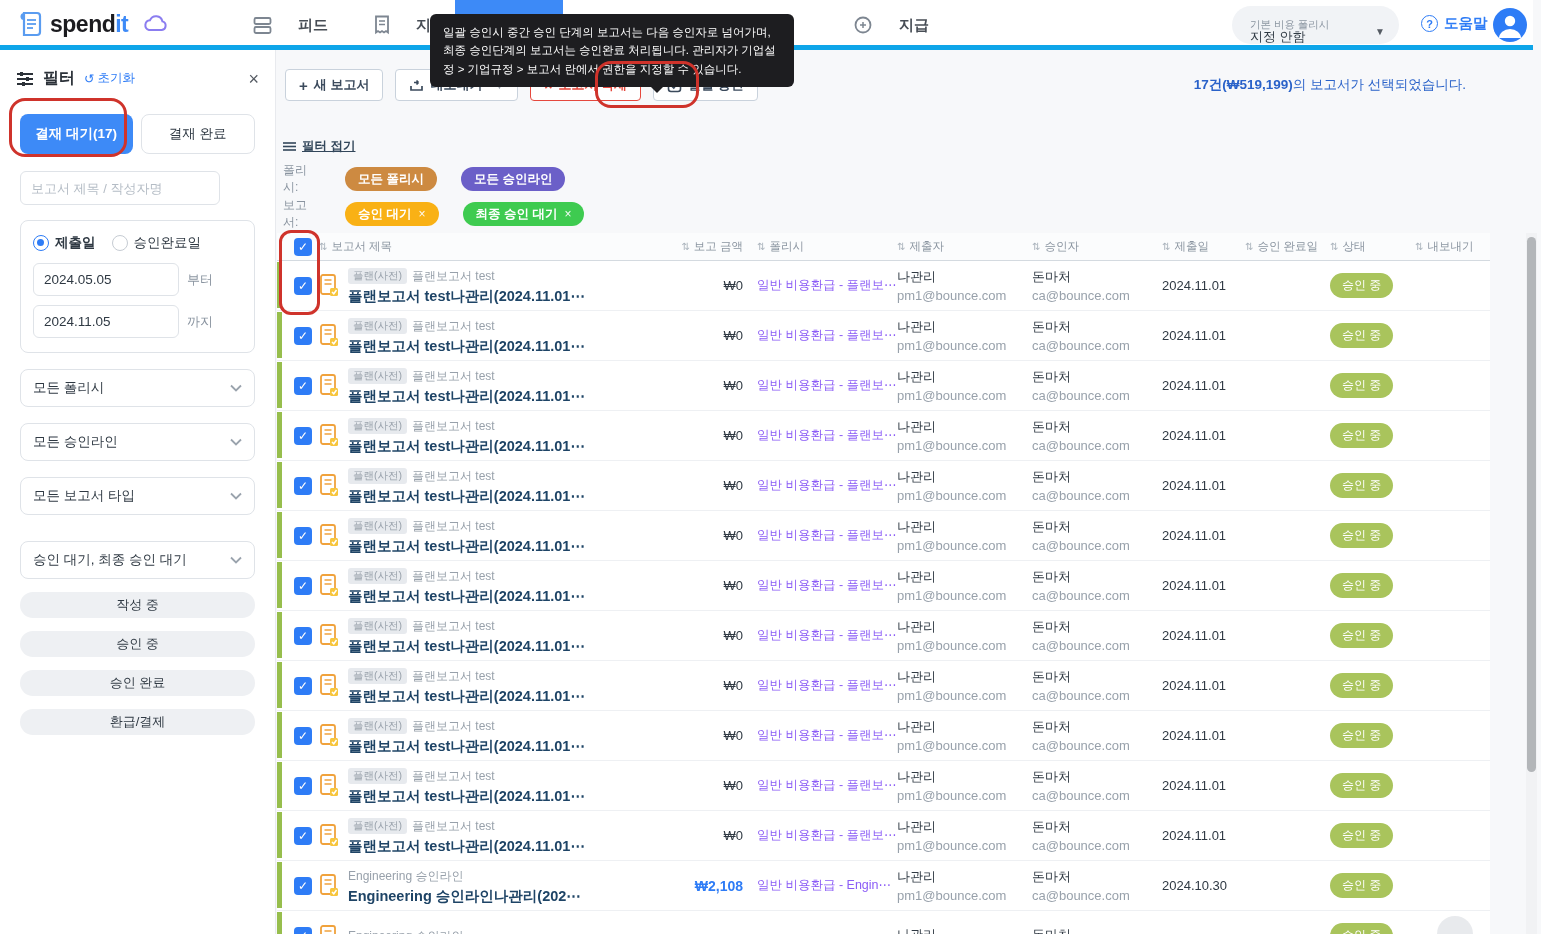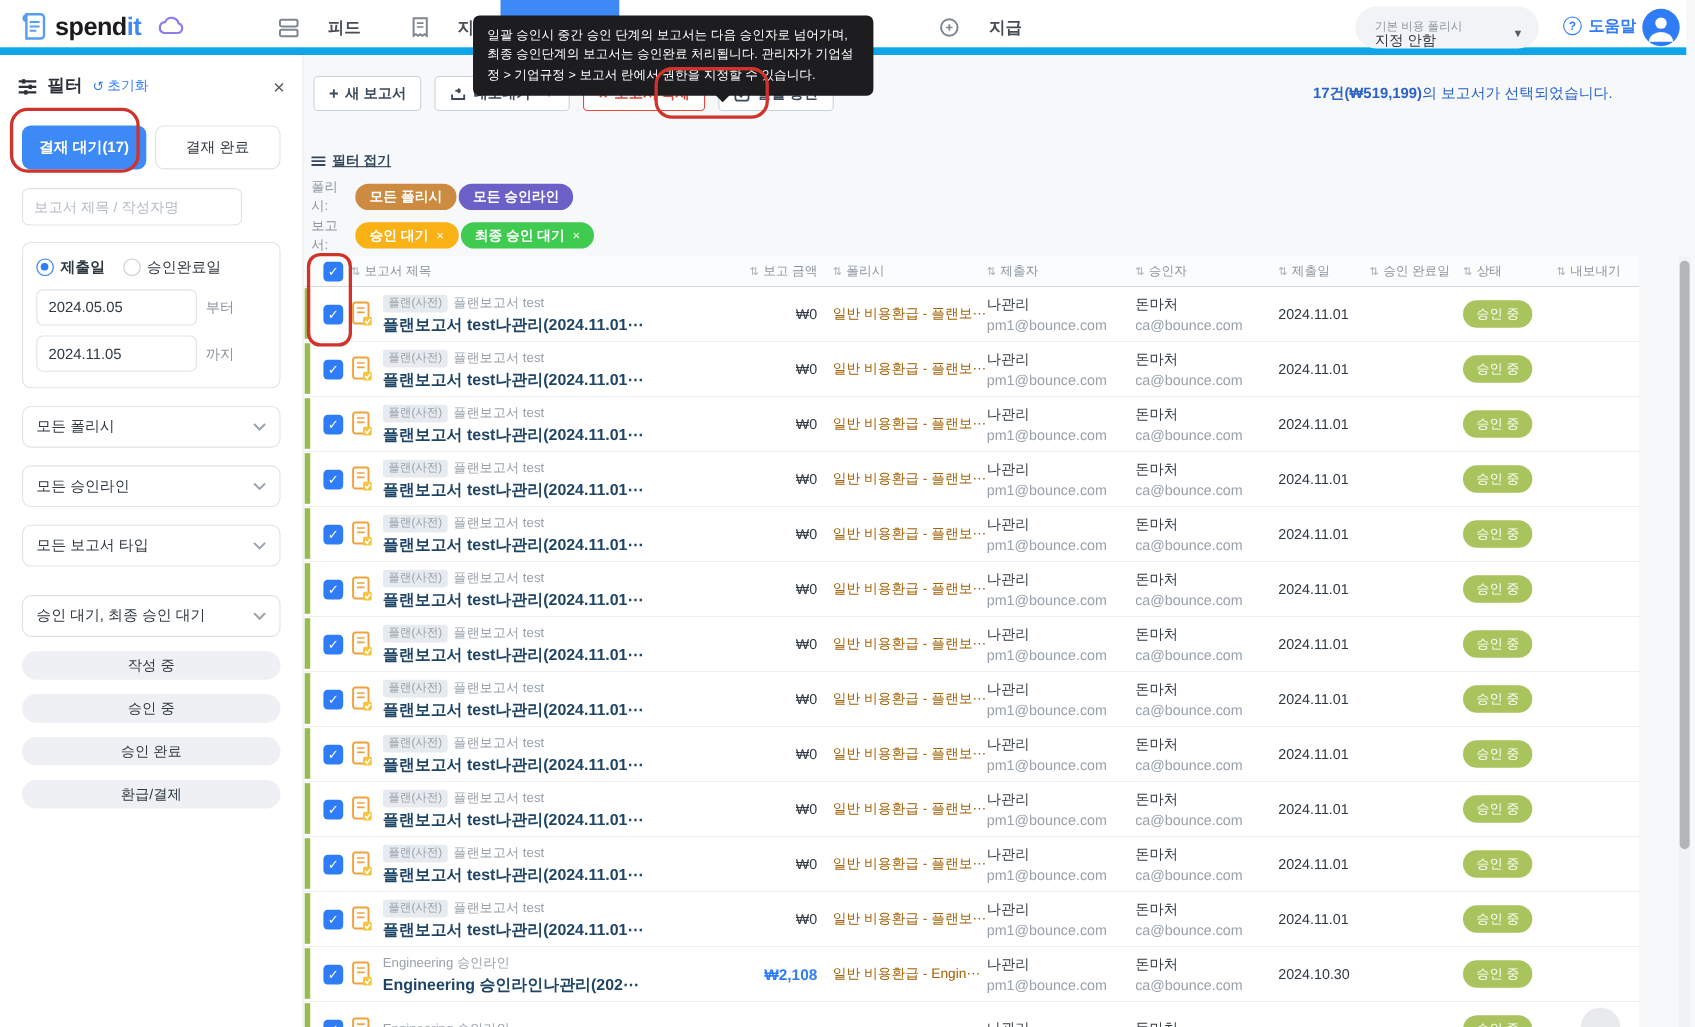--- a/index.html
+++ b/index.html
@@ -1,19 +1,19 @@
 <!DOCTYPE html>
 <html><head>
 <meta charset="utf-8">
 <style>
   * { margin:0; padding:0; box-sizing:border-box; }
   html,body { width:1541px; height:934px; overflow:hidden; font-family:"Liberation Sans", sans-serif; background:#f7f8fa; position:relative; }
 
   
-  .topnav { position:absolute; left:0; top:0; width:1533px; height:50px; background:#fff; border-bottom:7px solid #0ea5e9; z-index:10; }
+  .topnav { position:absolute; left:0; top:0; width:1533px; height:50px; background:#fff; border-bottom:5px solid #0ea5e9; z-index:10; }
   .logo { position:absolute; left:18px; top:10px; display:flex; align-items:center; gap:8px; }
   .logo-text { font-size:23px; font-weight:bold; color:#1b1b1f; letter-spacing:-0.5px; }
   .logo-text i { font-style:normal; color:#3d8af7; }
   .nav-item { position:absolute; top:0; height:50px; display:flex; align-items:center; gap:26px; color:#474d55; font-size:15px; font-weight:bold; cursor:pointer; }
   .nav-feed { left:253px; } .nav-expense { left:374px; } .nav-pay { left:853px; }
   .nav-tab-active { position:absolute; left:455px; top:0; width:108px; height:44px; background:#3d8af7; border-radius:0 0 8px 8px; }
   .policy-pill { position:absolute; left:1232px; top:6px; width:167px; height:38px; background:#f1f3f6; border-radius:19px; display:flex; align-items:center; padding:12px 14px 0 18px; cursor:pointer; }
   .policy-pill .lines { flex:1; line-height:1.15; }
   .policy-pill .l1 { font-size:10.5px; color:#8a94a0; }
   .policy-pill .l2 { font-size:13px; color:#2f3943; }
@@ -65,21 +65,21 @@
   .toolbar { position:absolute; left:45px; top:19px; display:flex; gap:12px; }
   .btn { height:32px; background:#fff; border:1px solid #c9d2dc; border-radius:4px; display:flex; align-items:center; gap:6px; padding:0 13px; font-size:13px; color:#3b4a5c; font-weight:bold; cursor:pointer; }
   .btn .plus { font-size:15px; font-weight:bold; }
   .btn.danger { border-color:#e5483d; color:#e5483d; }
   .btn .x { color:#e5483d; font-weight:bold; font-size:14px; }
   .btn .caret { color:#9aa3ad; font-size:10px; margin-left:6px; }
   .sel-summary { position:absolute; right:75px; top:26px; font-size:13.5px; color:#2a62c9; }
   .sel-summary b { font-weight:bold; }
   .collapse-link { position:absolute; left:43px; top:88px; display:flex; align-items:center; gap:6px; font-size:12.5px; font-weight:bold; color:#33475b; cursor:pointer; }
   .collapse-link span.lbl { text-decoration:underline; }
-  .chip-row { position:absolute; left:43px; display:flex; align-items:center; gap:2px; }
+  .chip-row { position:absolute; left:43px; display:flex; align-items:center; gap:24px; }
   .chip-row.r1 { top:112px; } .chip-row.r2 { top:147px; }
   .chip-label { font-size:12px; color:#8a94a0; width:38px; }
   .chip { height:24px; border-radius:13px; color:#fff; font-size:12.5px; font-weight:bold; display:flex; align-items:center; padding:0 13px; gap:7px; cursor:pointer; }
   .chip .cx { font-weight:normal; font-size:12px; opacity:.95; cursor:pointer; }
   .chip-orange { background:#cd8a41; } .chip-purple { background:#6b5fc8; }
   .chip-amber { background:#f9b115; } .chip-green { background:#3ecb50; }
 
   
   .table { position:absolute; left:37px; top:183px; width:1213px; background:#fff; }
   .grid { display:grid; grid-template-columns:42px 358px 80px 140px 135px 130px 83px 85px 85px 75px; align-items:center; }
@@ -91,21 +91,21 @@
   .rowbar { position:absolute; left:0; top:1px; bottom:2px; width:5px; background:#97be4d; }
   .cb { width:18px; height:18px; background:#2e7cf6; border-radius:4px; color:#fff; font-size:12px; display:flex; align-items:center; justify-content:center; cursor:pointer; margin-left:17px; }
   .thead .cb { margin-left:17px; }
   .col-title { display:flex; align-items:center; gap:9px; overflow:hidden; }
   .title-lines { line-height:1.3; overflow:hidden; white-space:nowrap; }
   .badge { display:inline-block; background:#e7eaee; color:#98a1ab; font-size:10.5px; padding:1px 5px; border-radius:3px; margin-right:5px; vertical-align:1px; }
   .subtitle { font-size:12px; color:#98a1ab; }
   .title { display:block; font-size:14.5px; font-weight:bold; color:#1e4466; text-decoration:none; cursor:pointer; margin-top:1px; }
   .col-amount { text-align:right; padding-right:14px; font-size:13px; color:#2f3943; }
   .col-amount.blue { color:#2e7cf6; font-weight:bold; font-size:14px; }
-  .cell-text { font-size:12.5px; color:#a16207; overflow:hidden; white-space:nowrap; }
+  .cell-text { font-size:12.5px; color:#8b5cf6; overflow:hidden; white-space:nowrap; }
   .pname { font-size:13px; color:#2f3943; }
   .pemail { font-size:13px; color:#98a1ab; margin-top:2px; }
   .cell-date { font-size:13px; color:#2f3943; }
   .status-pill { display:inline-block; background:#a9c45c; color:#fff; font-size:12px; padding:4px 12px; border-radius:13px; }
 
   
   .vscroll-track { position:absolute; left:1526px; top:233px; width:11px; height:701px; background:#f1f2f4; z-index:40; }
   .vscroll-thumb { position:absolute; left:1527px; top:237px; width:9px; height:535px; background:#b3b6b9; border-radius:5px; z-index:41; }
   .fab { position:absolute; left:1437px; top:916px; width:36px; height:36px; border-radius:50%; background:#e8eaed; z-index:30; }
 

